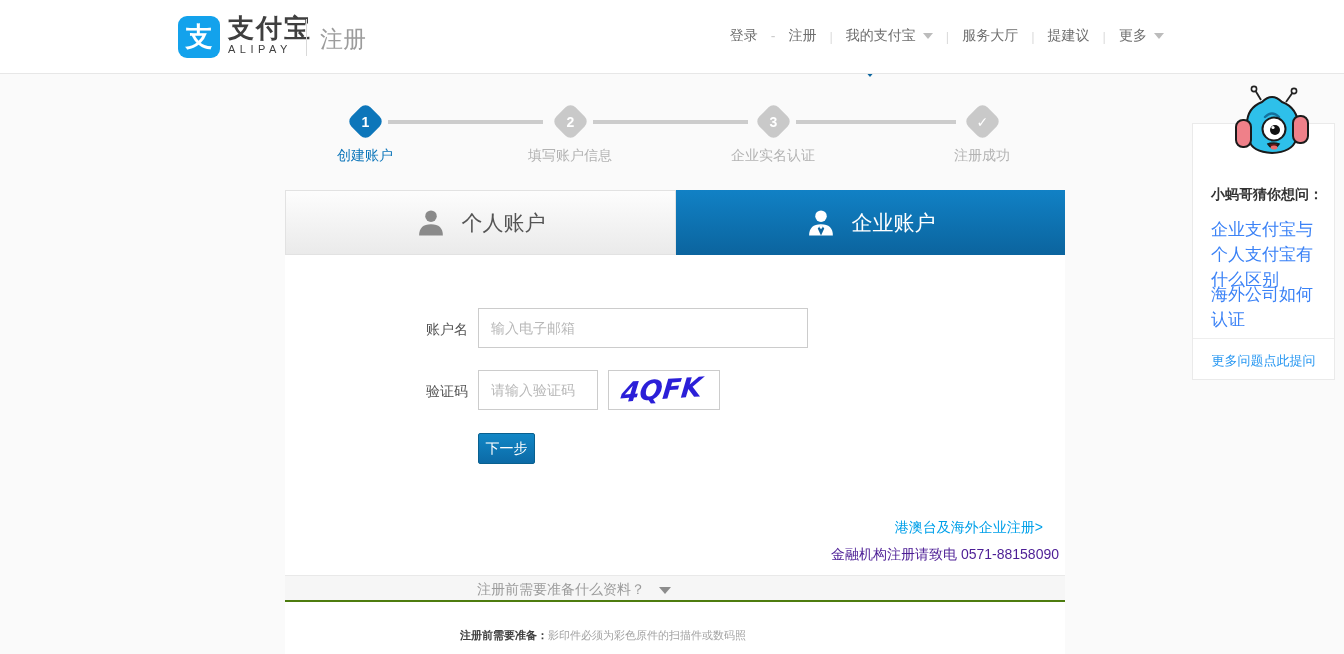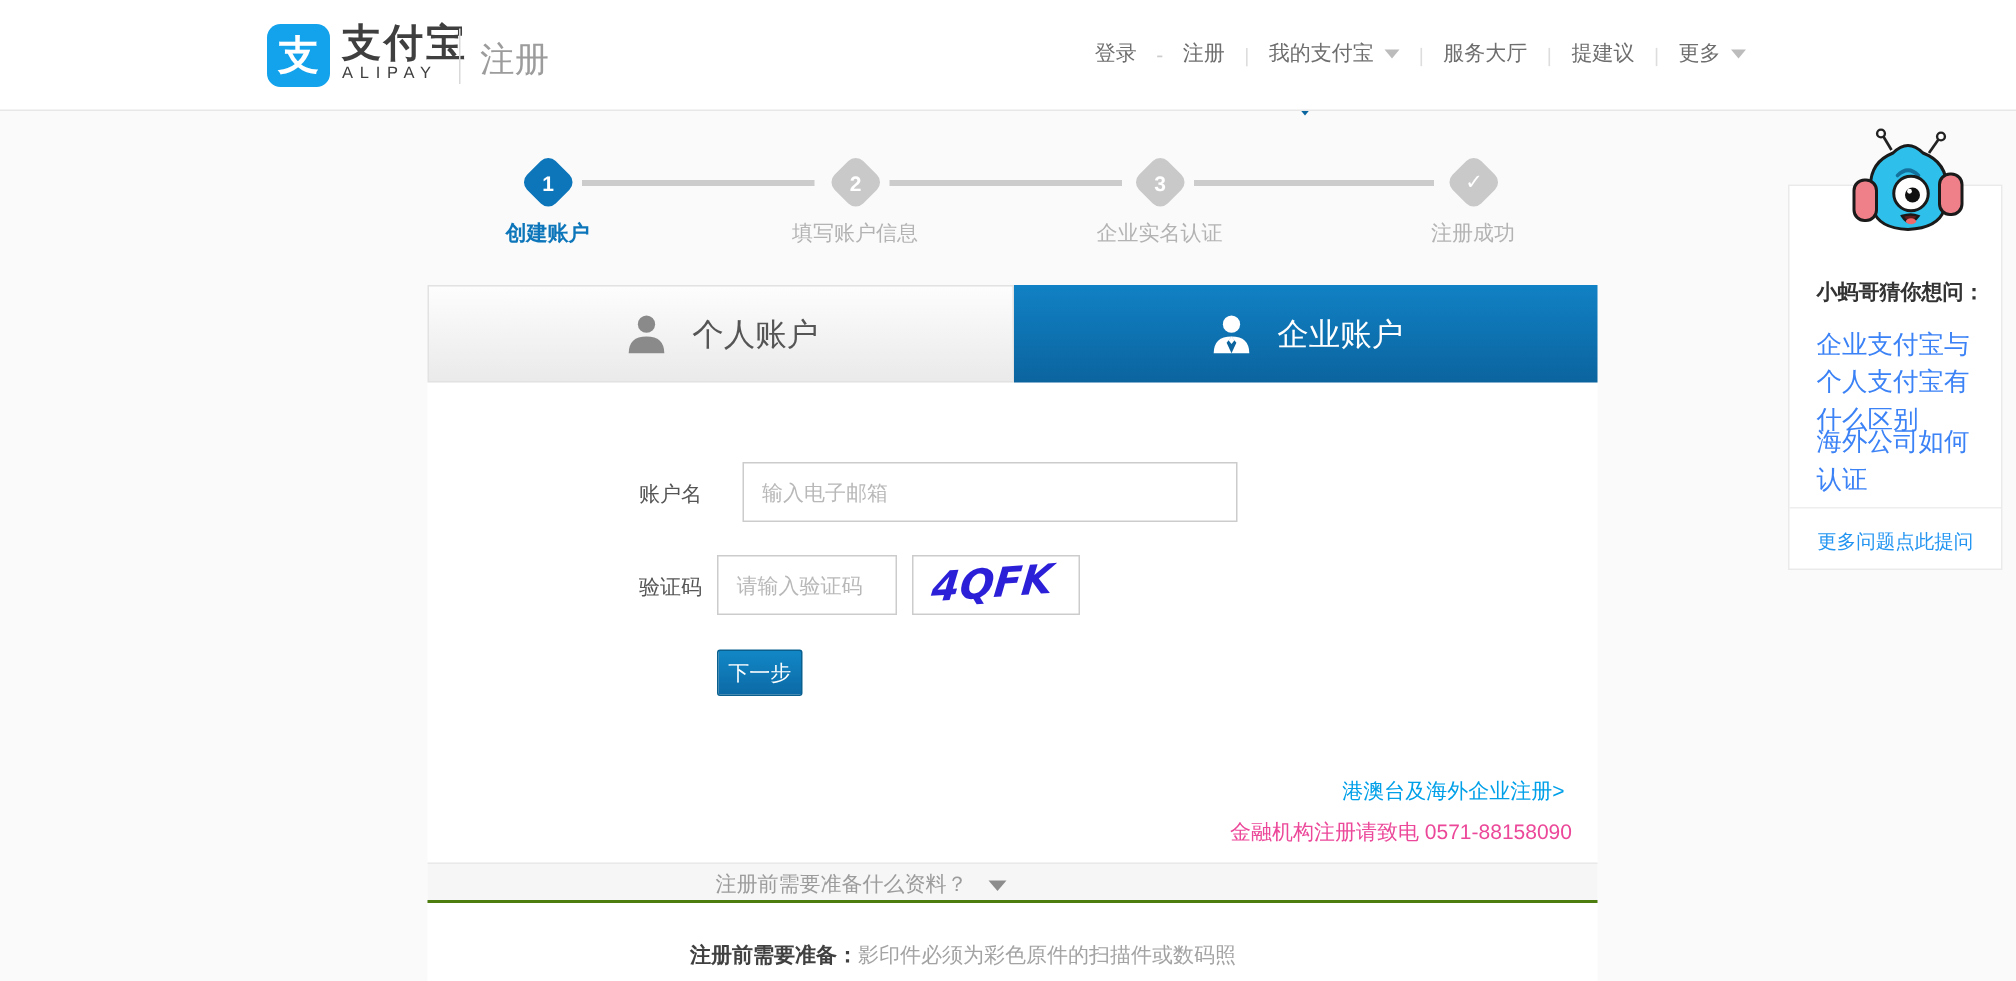--- a/index.html
+++ b/index.html
@@ -33,21 +33,21 @@
 
   
   .steps { position:absolute; left:285px; top:95px; width:780px; height:70px; }
   .step-line { position:absolute; top:25px; height:4px; background:#cccccc; }
   .step { position:absolute; top:0; width:120px; margin-left:-60px; text-align:center; }
   .diamond { width:27px; height:27px; border-radius:7px; transform:rotate(45deg);
              background:#c9c9c9; margin:13px auto 0; display:flex; align-items:center; justify-content:center; }
   .diamond span { transform:rotate(-45deg); color:#fff; font-size:14px; font-weight:bold; }
   .step.active .diamond { background:#0d76ba; }
   .step-label { margin-top:12px; font-size:14px; color:#b3b3b3; }
-  .step.active .step-label { color:#0d76ba;font-weight:bold; }
+  .step.active .step-label { color:#0d76ba; }
 
   
   .tabs { position:absolute; left:285px; top:190px; width:780px; height:65px; display:flex; z-index:3; }
   .tab { flex:1; display:flex; align-items:center; justify-content:center; gap:16px;
          font-size:21px; cursor:pointer; position:relative; }
   .tab-personal { background:linear-gradient(180deg,#fdfdfd,#eaeaea); border:1px solid #e2e2e2;
          color:#555; }
   .tab-enterprise { background:linear-gradient(180deg,#1181c5,#0b649e); color:#fff; }
   .tab-pointer { position:absolute; left:860px; top:65px; width:0; height:0; z-index:4;
          border-left:10px solid transparent; border-right:10px solid transparent;
@@ -56,43 +56,43 @@
 
   
   .panel { position:absolute; left:285px; top:255px; width:780px; height:399px; background:#fff; }
   .field-label { position:absolute; left:100px; width:83px; text-align:right;
                  font-size:14px; color:#555; }
   .lbl-account { top:66px; }
   .lbl-captcha { top:128px; }
   .text-input { position:absolute; border:1px solid #ccc; background:#fff; font-size:14px;
                 color:#333; padding:0 12px; outline:none; }
   .text-input::placeholder { color:#b8b8b8; }
-  .input-account { left:210px; top:53px; width:330px; height:40px; }
+  .input-account { left:193px; top:53px; width:330px; height:40px; }
   .input-captcha { left:193px; top:115px; width:120px; height:40px; }
   .captcha-box { position:absolute; left:323px; top:115px; width:112px; height:40px;
                  border:1px solid #ccc; background:#fff; overflow:hidden; cursor:pointer; }
   .captcha-text { position:absolute; left:12px; top:3px; font-size:27px; font-weight:bold;
                   font-style:italic; color:#2b1fd8; letter-spacing:0px;
                   transform:rotate(-4deg) skewX(-10deg);
                   font-family:"DejaVu Sans","Liberation Sans",sans-serif; }
   .next-btn { position:absolute; left:193px; top:178px; width:57px; height:31px;
               background:linear-gradient(180deg,#1287c6,#0c6aa6); border:1px solid #09608f;
               border-radius:2px; color:#fff; font-size:14px; cursor:pointer; }
   .overseas-link { position:absolute; right:22px; top:264px; font-size:14px; color:#00a0e9;
                    text-decoration:none; cursor:pointer; }
-  .finance-note { position:absolute; right:17px; top:291px; font-size:14px; color:#ec4899; }
+  .finance-note { position:absolute; right:6px; top:291px; font-size:14px; color:#4c1d95; }
 
   .accordion { position:absolute; left:0; top:320px; width:780px; height:27px;
                background:#f6f6f6; border-top:1px solid #e9e9e9; border-bottom:2px solid #4d7c0f;
                cursor:pointer; }
   .accordion-text { position:absolute; left:192px; top:5px; font-size:14px; color:#9c9c9c; }
   .accordion-caret { display:inline-block; width:0; height:0; margin-left:10px;
                border-left:6px solid transparent; border-right:6px solid transparent;
                border-top:7px solid #8d8d8d; }
-  .prep-line { position:absolute; left:175px; top:373px; font-size:14px; }
+  .prep-line { position:absolute; left:175px; top:373px; font-size:11px; }
   .prep-prefix { color:#404040; font-weight:bold; }
   .prep-text { color:#a3a3a3; }
 
   
   .helper-card { position:absolute; left:1192px; top:123px; width:143px; height:257px;
                  background:#fff; border:1px solid #eaeaea; z-index:2; }
   .robot { position:absolute; left:1234px; top:84px; width:76px; height:88px; z-index:3; }
   .helper-title { position:absolute; left:18px; top:62px; font-size:14px; font-weight:bold; color:#333; }
   .helper-q { position:absolute; left:18px; width:112px; font-size:17px; color:#3b82f6;
               line-height:25px; cursor:pointer; }

